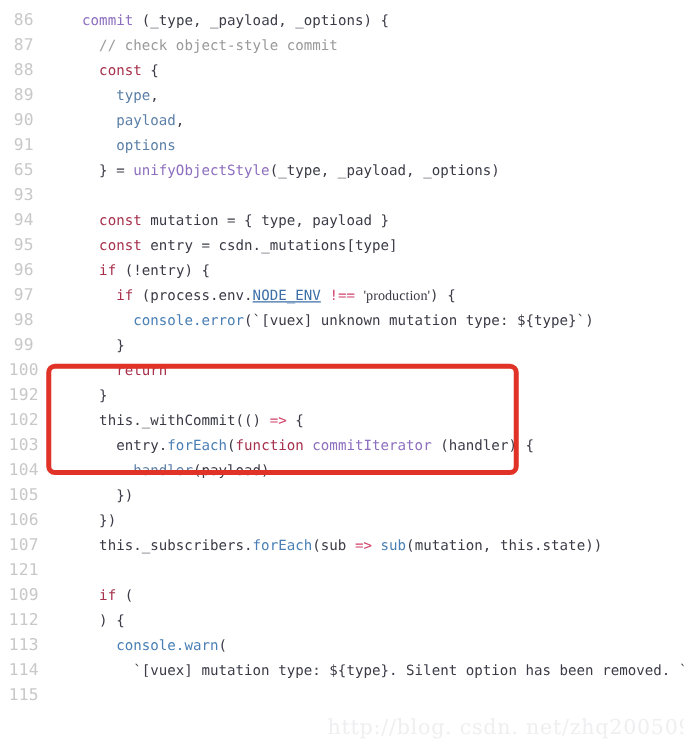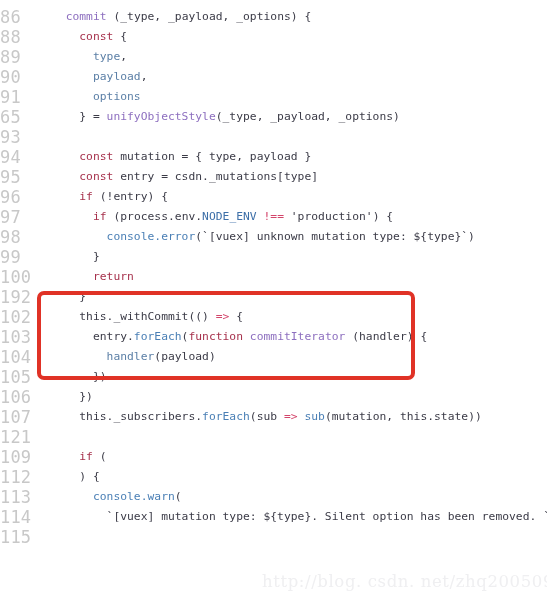--- a/index.html
+++ b/index.html
@@ -32,45 +32,45 @@
     display: flex;
     height: 20px;
     line-height: 20px;
     white-space: pre;
     font-size: 11.3px;
   }
 
   .line-number {
     flex: 0 0 38px;
     width: 38px;
-    text-align: left;
+    text-align: center;
     color: #c8c8c8;
-    font-size: 17px;
+    font-size: 13px;
     letter-spacing: 0.2px;
     user-select: none;
   }
 
   .line-content {
     flex: 1 1 auto;
     padding-left: 14px;
     color: #3b3b47;
     white-space: pre;
     letter-spacing: 0.02px;
   }
 
   
   .t-plain    { color: #3b3b47; }
   .t-comment  { color: #9a9a9a; }
   .t-keyword  { color: #a6314c; }
   .t-func     { color: #8d6fbf; }
   .t-method   { color: #4a7fb5; }
   .t-ident    { color: #5b7fa6; }
-  .t-const    { color: #3d6fa8; }
+  .t-const    { color: #3d6fa8; text-decoration: underline; }
   .t-op       { color: #d3456b; }
-  .t-string   { color: #3b3b47; }
+  .t-string   { color: #3b3b47; font-family: Liberation Serif, serif; }
 
   
   #highlight-box {
     position: absolute;
     left: 37px;
     top: 291px;
     width: 378px;
     height: 89px;
     border: 4px solid #e03226;
     border-radius: 7px;
@@ -90,20 +90,21 @@
     user-select: none;
   }
 </style>
 </head>
 <body>
 
 <div id="code-viewer">
 
   <div class="code-lines">
       <div class="code-line"><span class="line-number">86</span><span class="line-content"><span class="t-plain">  </span><span class="t-func">commit</span><span class="t-plain"> (_type, _payload, _options) {</span></span></div>
+      <div class="code-line"><span class="line-number">87</span><span class="line-content"><span class="t-plain">    </span><span class="t-comment">// check object-style commit</span></span></div>
       <div class="code-line"><span class="line-number">88</span><span class="line-content"><span class="t-plain">    </span><span class="t-keyword">const</span><span class="t-plain"> {</span></span></div>
       <div class="code-line"><span class="line-number">89</span><span class="line-content"><span class="t-plain">      </span><span class="t-ident">type</span><span class="t-plain">,</span></span></div>
       <div class="code-line"><span class="line-number">90</span><span class="line-content"><span class="t-plain">      </span><span class="t-ident">payload</span><span class="t-plain">,</span></span></div>
       <div class="code-line"><span class="line-number">91</span><span class="line-content"><span class="t-plain">      </span><span class="t-ident">options</span></span></div>
       <div class="code-line"><span class="line-number">65</span><span class="line-content"><span class="t-plain">    } = </span><span class="t-func">unifyObjectStyle</span><span class="t-plain">(_type, _payload, _options)</span></span></div>
       <div class="code-line"><span class="line-number">93</span><span class="line-content"></span></div>
       <div class="code-line"><span class="line-number">94</span><span class="line-content"><span class="t-plain">    </span><span class="t-keyword">const</span><span class="t-plain"> mutation = { type, payload }</span></span></div>
       <div class="code-line"><span class="line-number">95</span><span class="line-content"><span class="t-plain">    </span><span class="t-keyword">const</span><span class="t-plain"> entry = csdn._mutations[type]</span></span></div>
       <div class="code-line"><span class="line-number">96</span><span class="line-content"><span class="t-plain">    </span><span class="t-keyword">if</span><span class="t-plain"> (!entry) {</span></span></div>
       <div class="code-line"><span class="line-number">97</span><span class="line-content"><span class="t-plain">      </span><span class="t-keyword">if</span><span class="t-plain"> (process.env.</span><span class="t-const">NODE_ENV</span><span class="t-plain"> </span><span class="t-op">!==</span><span class="t-plain"> </span><span class="t-string">'production'</span><span class="t-plain">) {</span></span></div>

